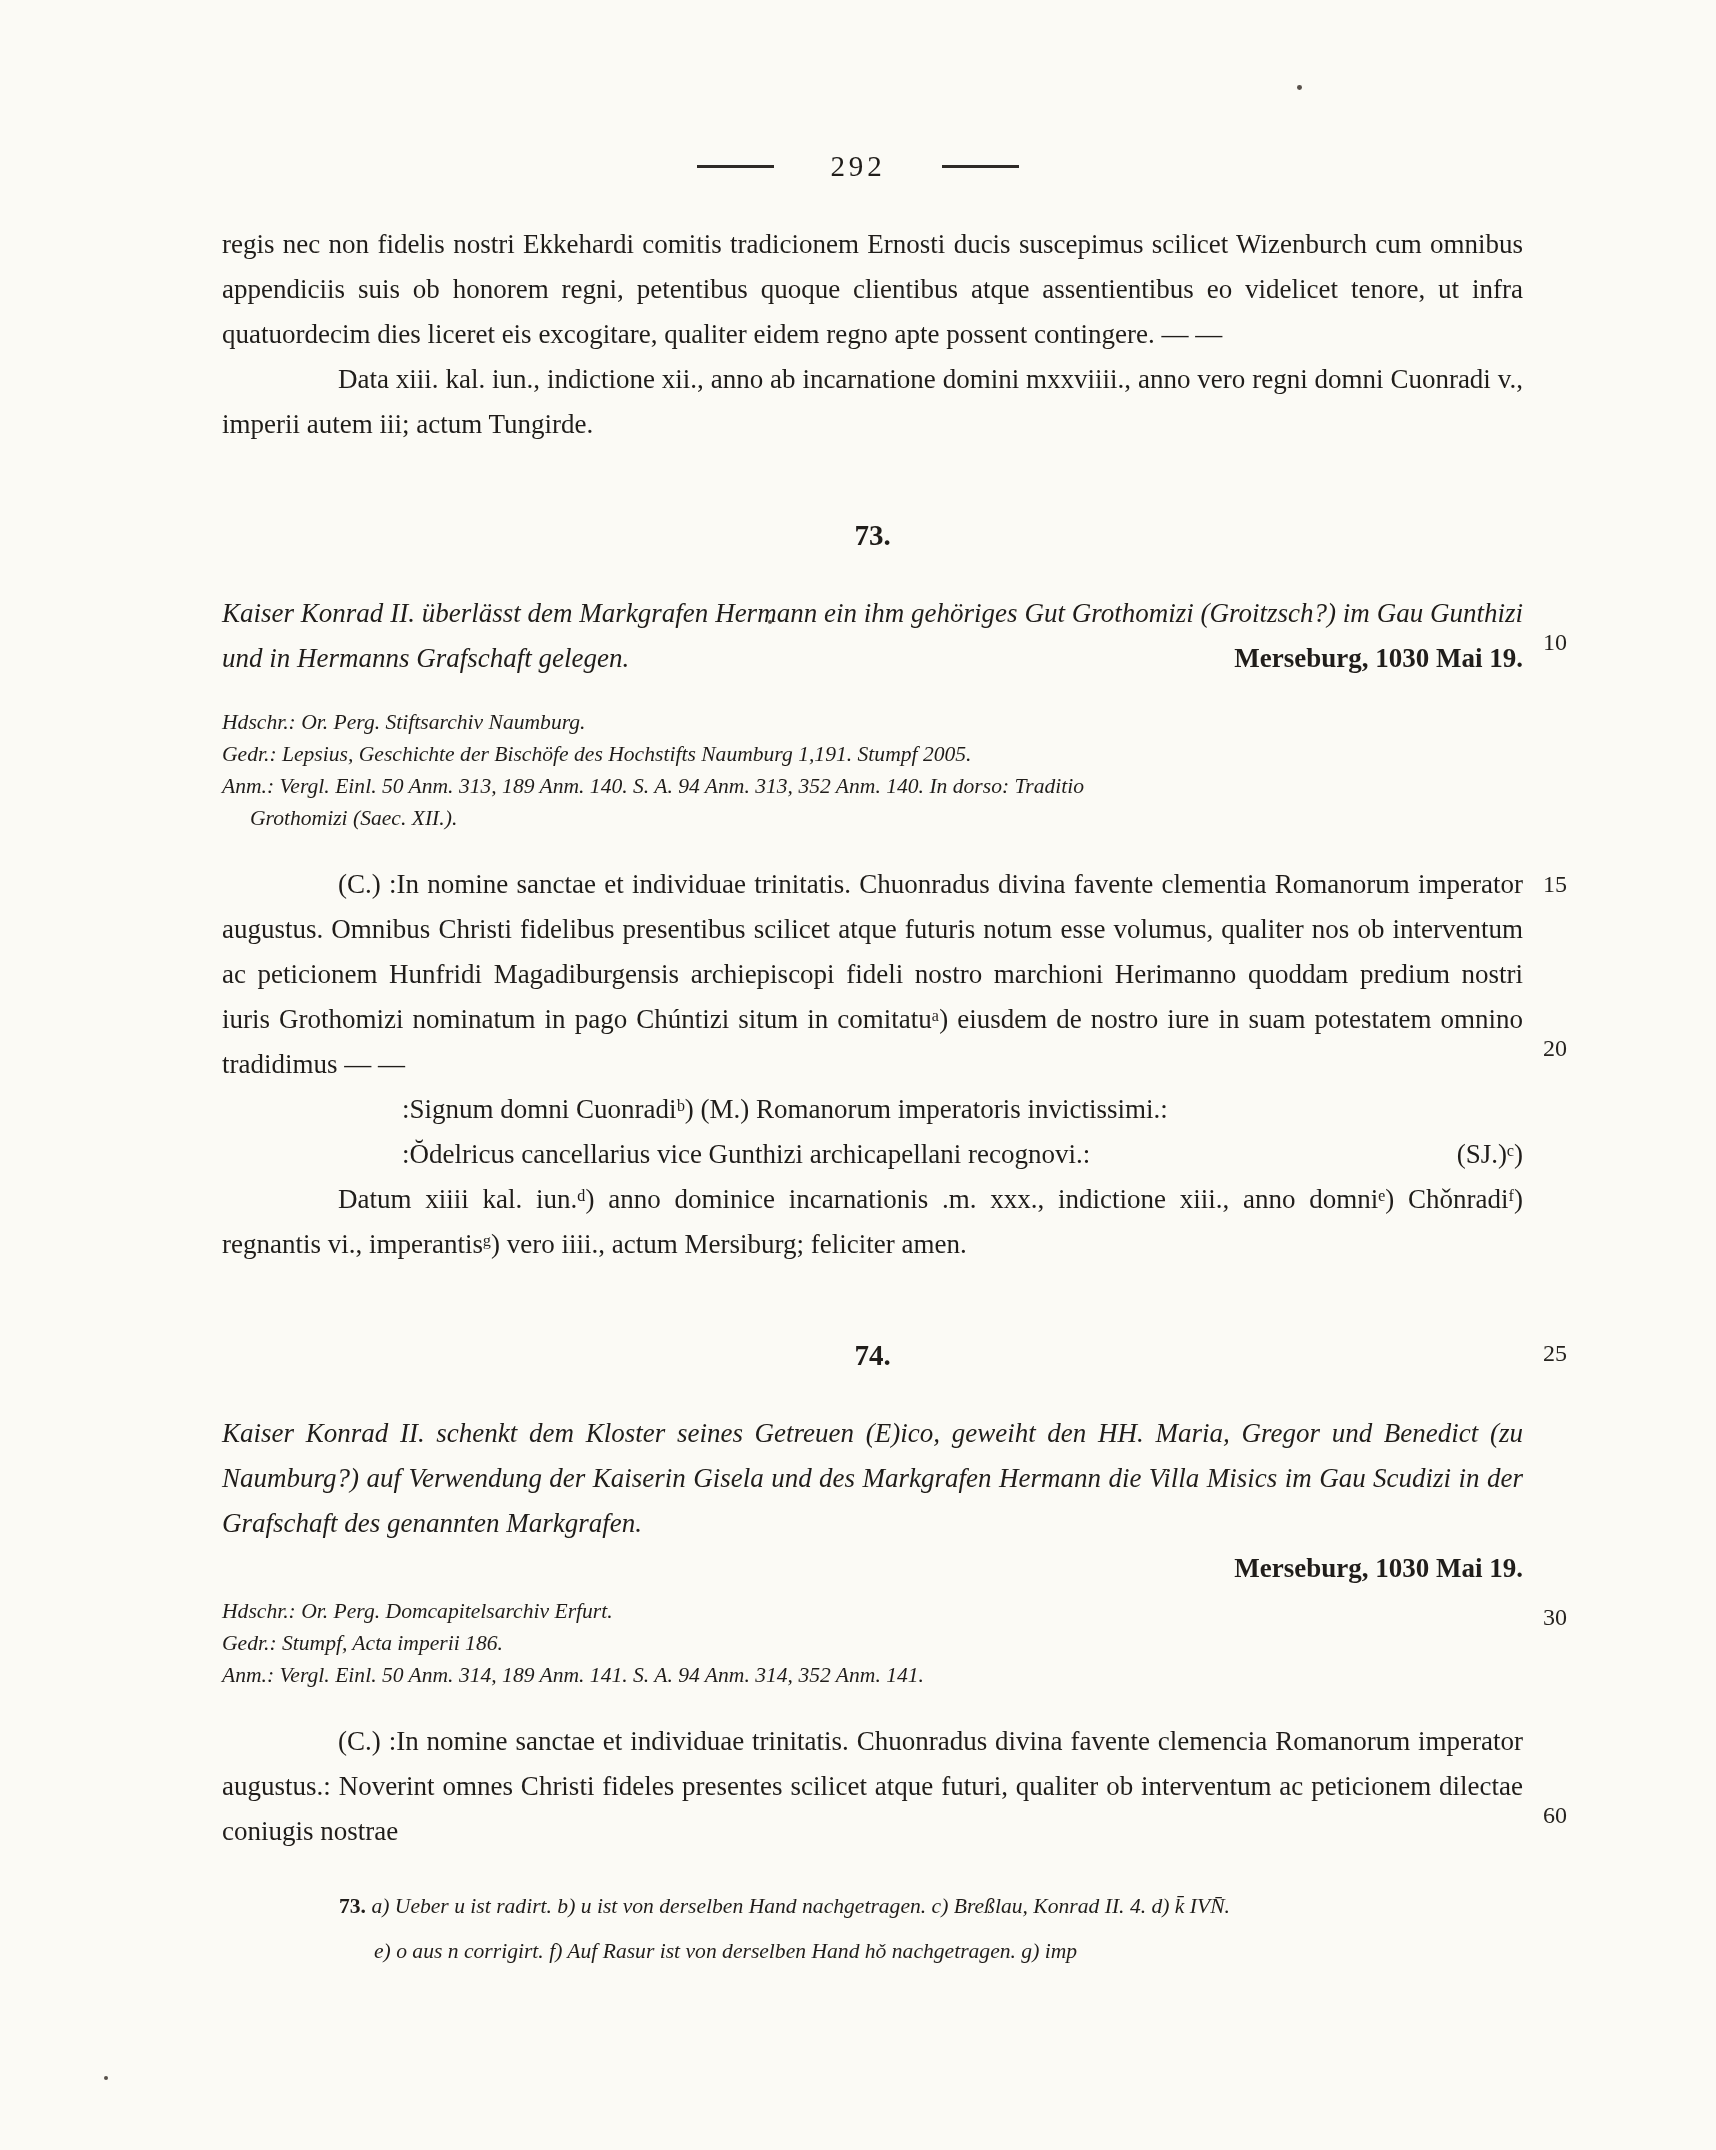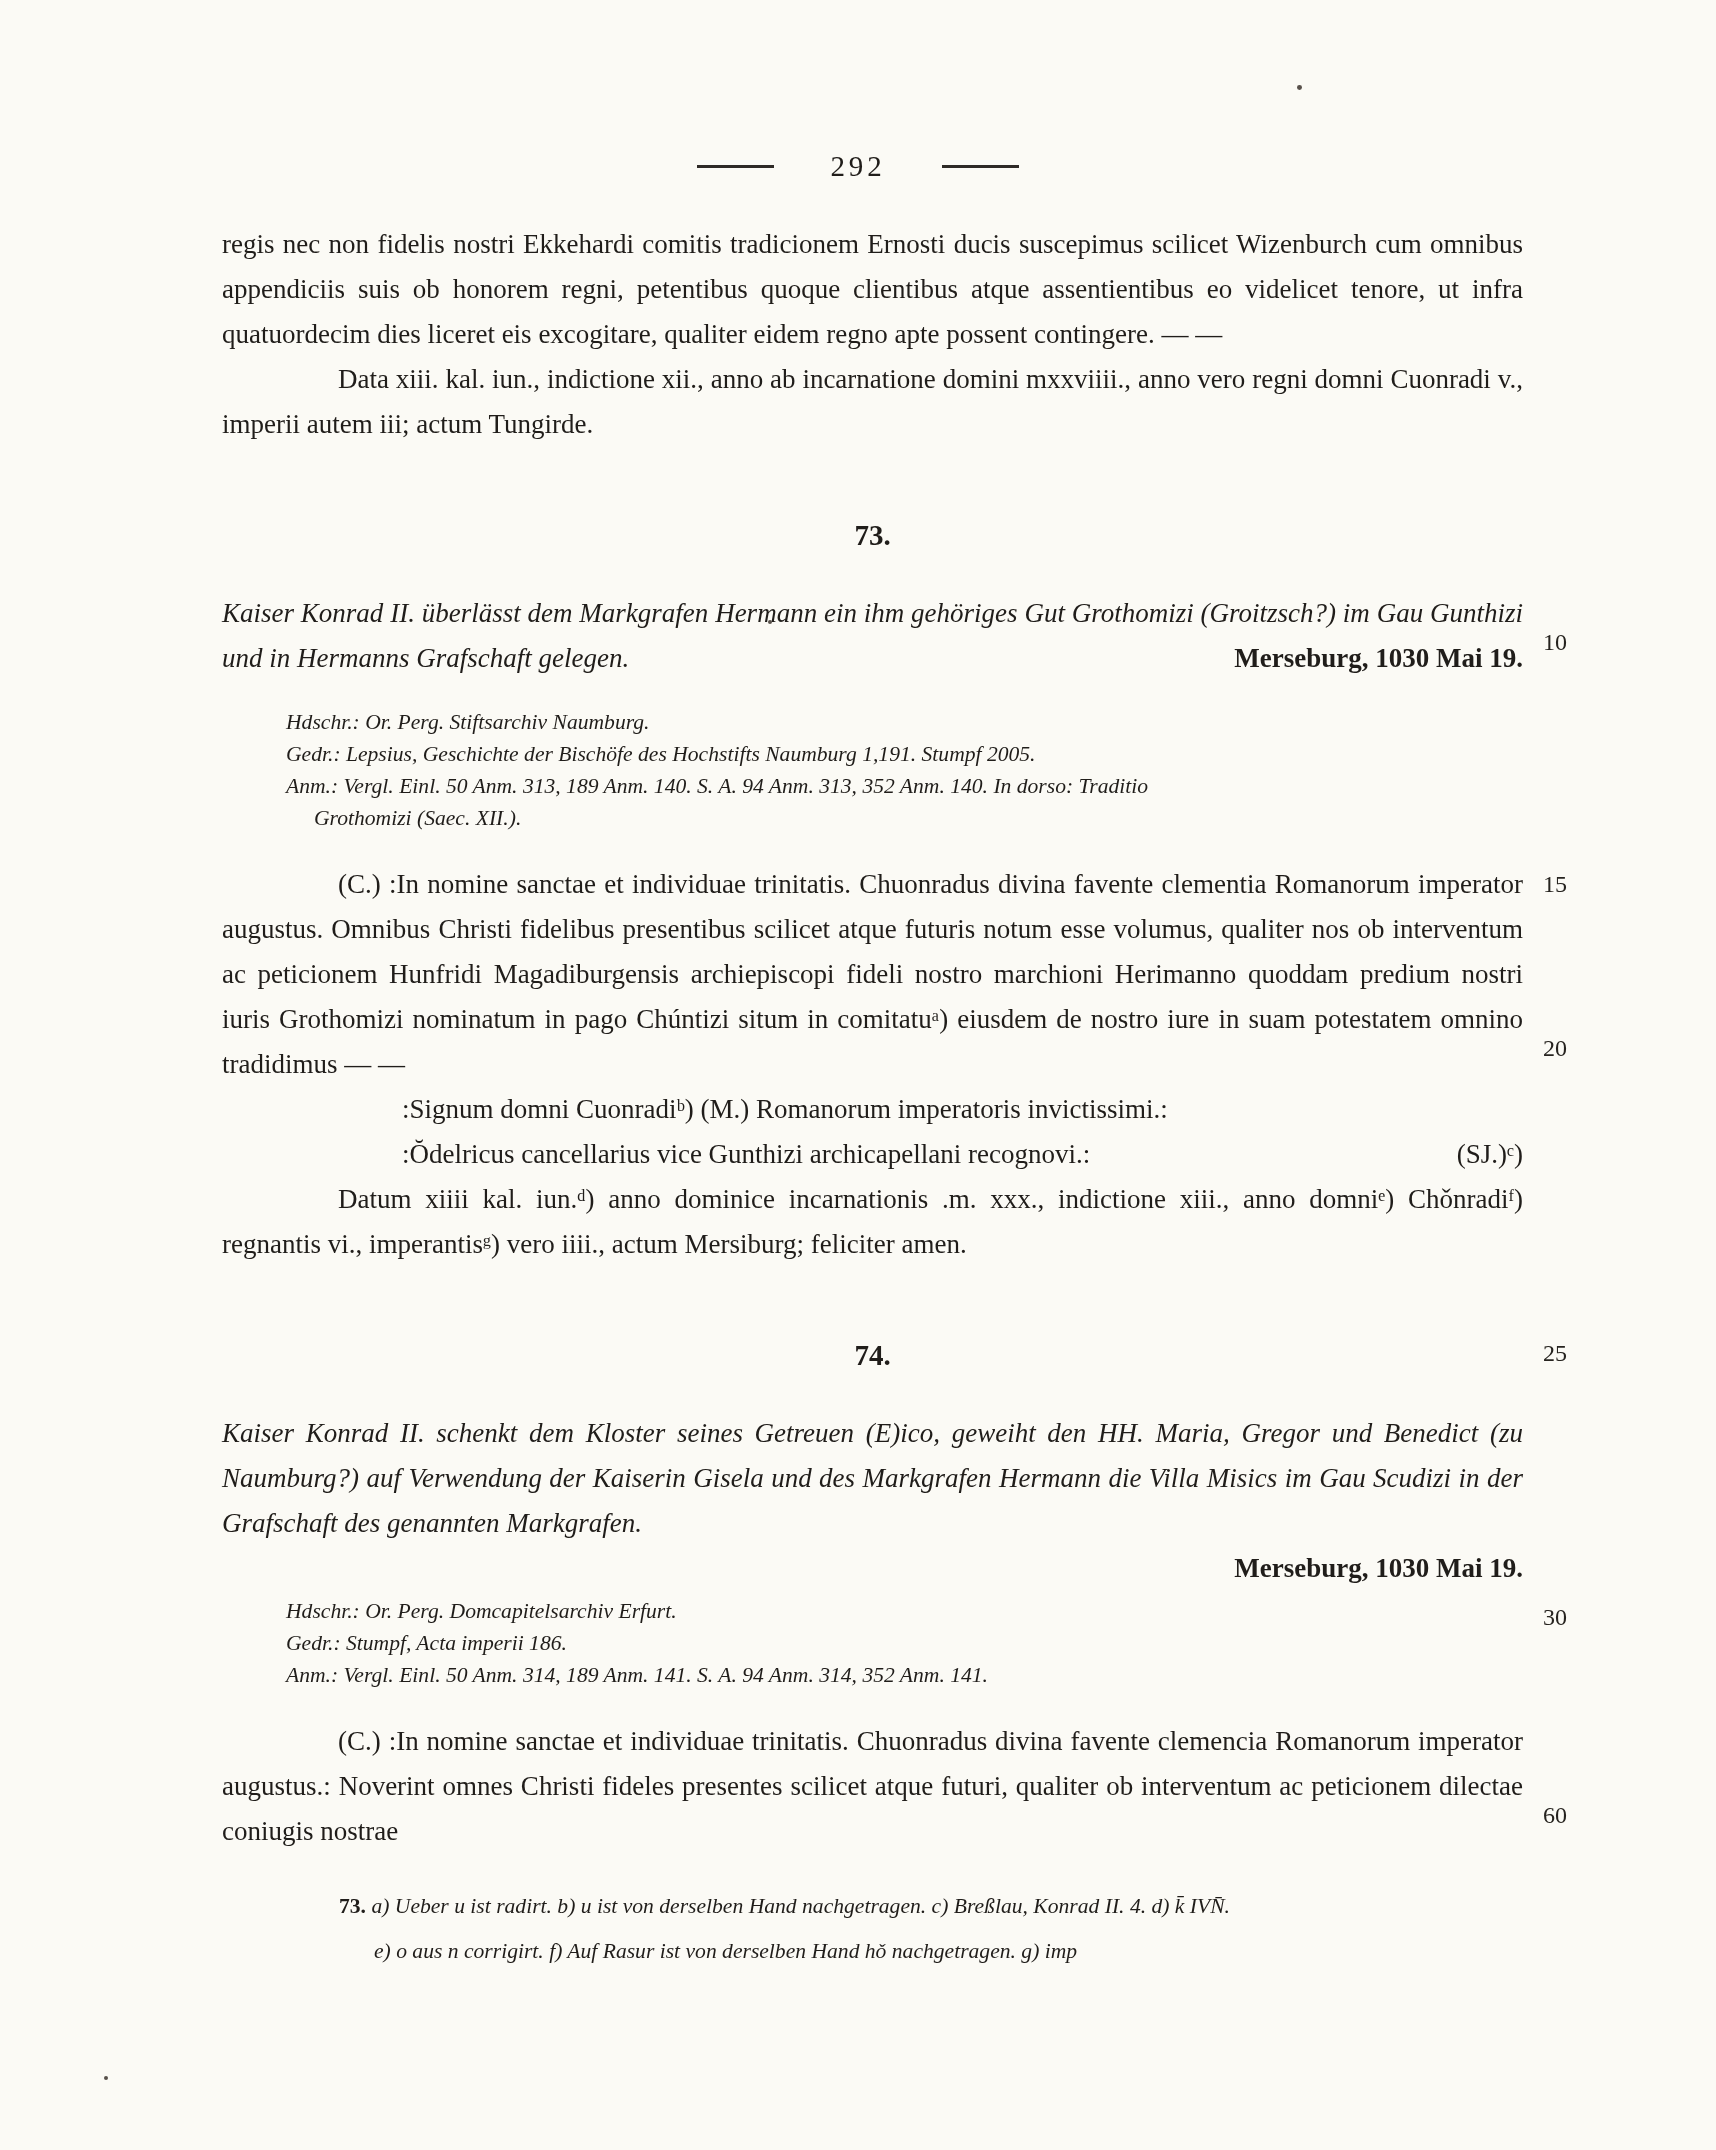--- a/index.html
+++ b/index.html
@@ -53,21 +53,20 @@
   .summary { font-style:italic; text-align:justify;font-family:Liberation Serif, serif; }
   .date-abs {
     position:absolute; right:0; bottom:0;
     font-weight:bold; font-style:normal; line-height:45px;
   }
   .date-line { text-align:right; font-weight:bold; }
 
   .apparatus {
     position:relative;
     margin-top:25px;
-    margin-left:64px;
     font-size:21.6px;
     line-height:32px;
     font-style:italic;
   }
   .apparatus .wrap-indent { margin-left:28px; }
 
   .body-wrap { position:relative; margin-top:28px; }
 
   .margin-num {
     position:absolute;

